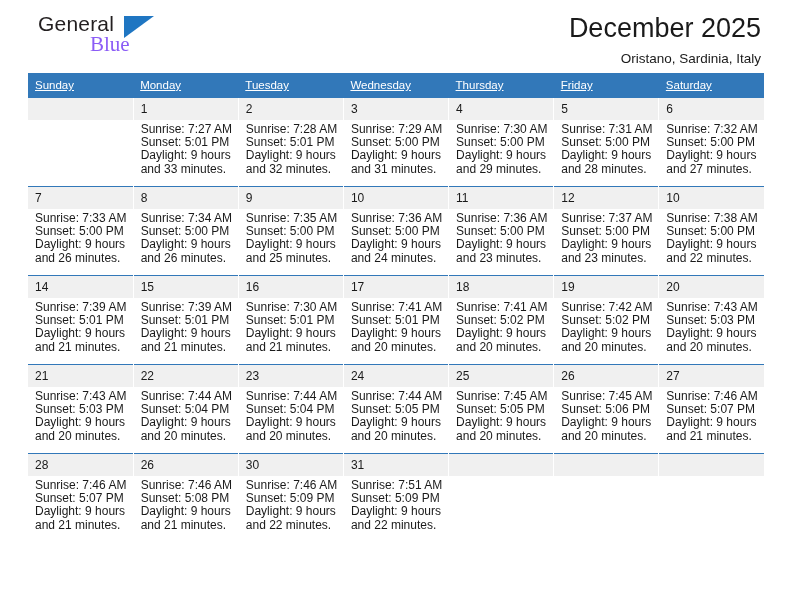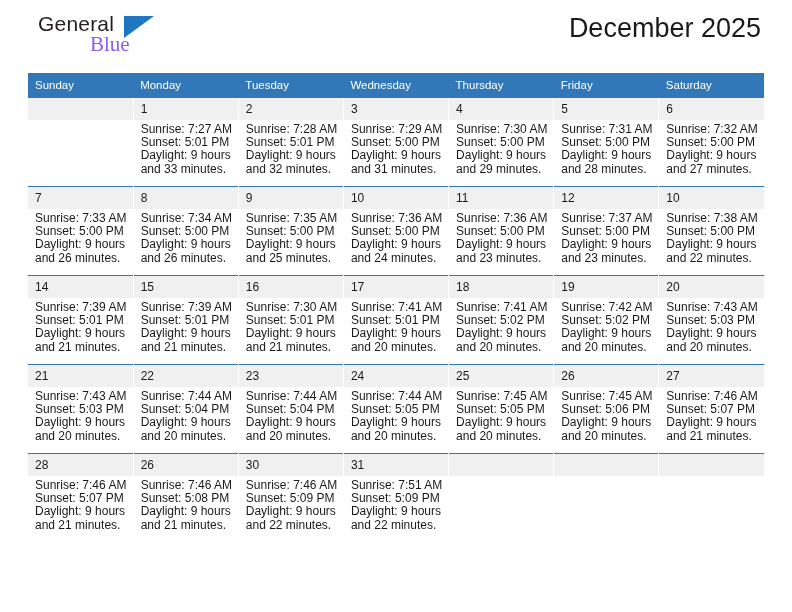--- a/index.html
+++ b/index.html
@@ -96,20 +96,21 @@
   .calendar thead th {
     background: #3278b9;
     color: #ffffff;
     font-size: 11.5px;
     font-weight: normal;
     text-align: left;
     padding: 6px 0 6px 7px;
     height: 21px;
     box-sizing: border-box;
     border: none;
+    text-decoration: underline;
   }
 
   .week-row > td {
     vertical-align: top;
     padding: 0;
     border-top: 1px solid #3278b9;
     border-left: 1px solid #ffffff;
     height: 89px;
     box-sizing: border-box;
   }
@@ -150,20 +151,21 @@
   <div class="header">
 
     <div class="logo">
       <span class="logo-general">General</span>
       <span class="logo-triangle"></span>
       <span class="logo-blue">Blue</span>
     </div>
 
     <div class="title-block">
       <div class="month-title">December 2025</div>
+      <div class="location">Oristano, Sardinia, Italy</div>
     </div>
 
   </div>
 
   <table class="calendar">
     <colgroup>
       <col>
         <col>
         <col>
         <col>

